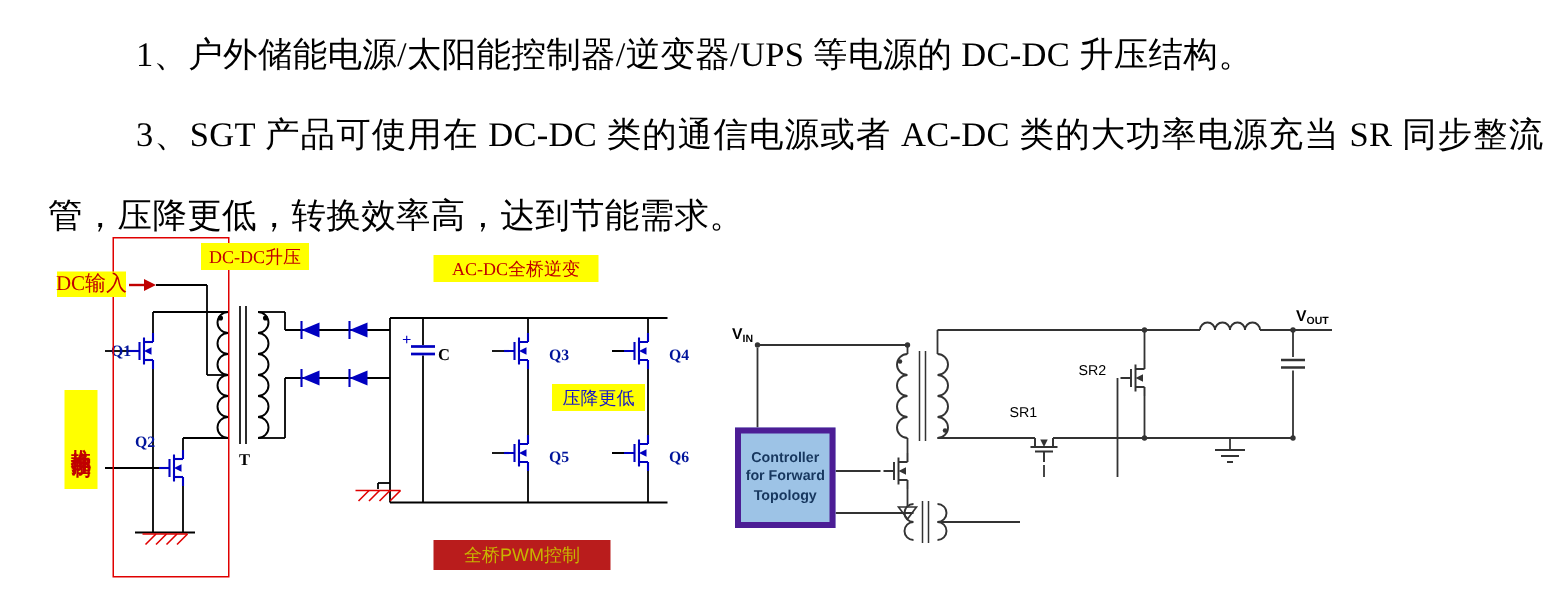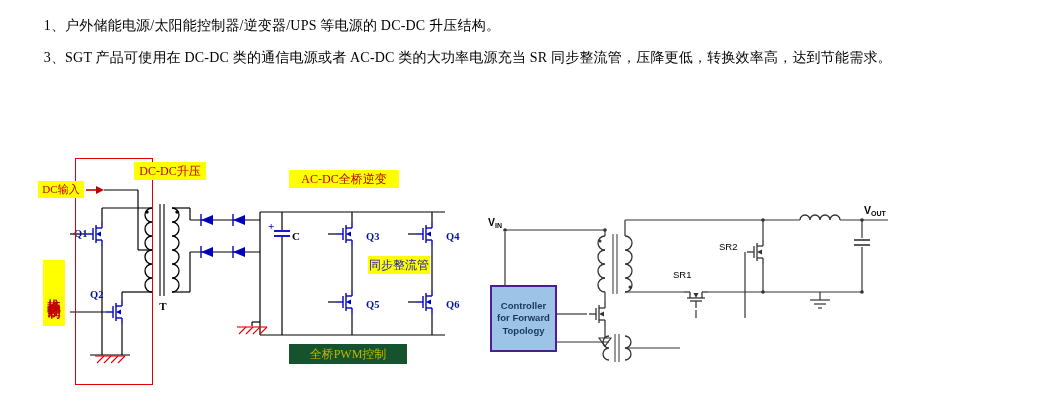--- a/index.html
+++ b/index.html
@@ -7,54 +7,54 @@
   html,body { background:#fff; }
   body {
     width:1037px; height:405px; position:relative; overflow:hidden;
     font-family:"Liberation Serif", serif;
   }
   .page { position:absolute; inset:0; background:#fff; }
 
   
   .doc-text { position:absolute; left:8px; top:10px; width:1021px; color:#000; }
   .doc-text p {
-    font-size:14px; line-height:2.32; text-indent:2.55em;
-    text-align:justify; letter-spacing:0.2px;
+    font-size:23px; line-height:2.32; text-indent:2.55em;
+    text-align:justify; letter-spacing:0.2px;margin-left:24px;
   }
 
   
   .diagram { position:absolute; }
   #diagram-left  { left:30px;  top:150px; width:445px; height:252px; }
   #diagram-right { left:478px; top:190px; width:555px; height:212px; }
   .diagram svg { position:absolute; left:0; top:0; }
 
   
   .red-box {
     position:absolute; left:45px; top:8px; width:78px; height:227px;
     border:1.6px solid #E00000; background:transparent;
   }
 
   
   .ylabel {
     position:absolute; background:#FFFF00; color:#C00000;
     font-family:"Liberation Serif", serif; font-size:12px; line-height:1;
     display:flex; align-items:center; justify-content:center; white-space:nowrap;
   }
-  .ylabel.small { font-size:11px;text-align:center; }
+  .ylabel.small { font-size:14px;text-align:center; }
   .ylabel.vertical { writing-mode:vertical-rl; letter-spacing:2px; font-size:13px; font-weight:bold; }
   .ylabel.blue-text { color:#1414C8; }
   .gray-label {
-    position:absolute; background:#14532d; color:#C8B400;
-    font-family:Liberation Serif, serif; font-size:12px;
-    display:flex; align-items:center; justify-content:center; white-space:nowrap;
+    position:absolute; background:#b91c1c; color:#C8B400;
+    font-family:Liberation Sans, sans-serif; font-size:12px;
+    display:flex; align-items:center; justify-content:center; white-space:nowrap;margin-top:16px;
   }
 
   
   .bluebox {
-    position:absolute; background:#9DC3E6; border:2px solid #4c1d95;
+    position:absolute; background:#9DC3E6; border:4px solid #4c1d95;
     color:#17375E; font-family:"Liberation Sans", sans-serif;
     font-size:9.5px; font-weight:bold; line-height:1.3;
     display:flex; align-items:center; justify-content:center;
     text-align:center; padding:2px;
   }
   #controller-box { left:12px;  top:95px;  width:67px; height:67px; }
   #driver-box     { left:202px; top:128px; width:78px; height:47px; }
 
   
   text { font-family:"Liberation Serif", serif; }
@@ -208,21 +208,21 @@
       <text class="qlbl" x="336" y="158">Q5</text>
       <text class="qlbl" x="416" y="158">Q6</text>
     </svg>
 
     <div class="red-box"></div>
 
     <div class="ylabel small" style="left:8px;  top:31px;  width:46px;  height:17px;">DC输入</div>
     <div class="ylabel" style="left:104px;top:12px;  width:72px;  height:18px;">DC-DC升压</div>
     <div class="ylabel" style="left:259px;top:20px;  width:110px; height:18px;">AC-DC全桥逆变</div>
     <div class="ylabel vertical" style="left:13px; top:110px; width:22px; height:66px;">推挽控制</div>
-    <div class="ylabel blue-text" style="left:338px;top:106px; width:62px; height:18px;">同步整流管</div>
+    <div class="ylabel blue-text" style="left:338px;top:106px; width:62px; height:18px;">压降更低</div>
     <div class="gray-label" style="left:259px;top:194px; width:118px; height:20px;">全桥PWM控制</div>
   </div>
 
   <div id="diagram-right" class="diagram">
 
     <svg width="555" height="212" viewBox="0 0 555 212">
       <defs>
         <g id="nmosR" stroke="#333" fill="none" stroke-width="1.3">
           <line x1="10" y1="0" x2="10" y2="6"></line>
           <line x1="4" y1="6" x2="10" y2="6"></line>

